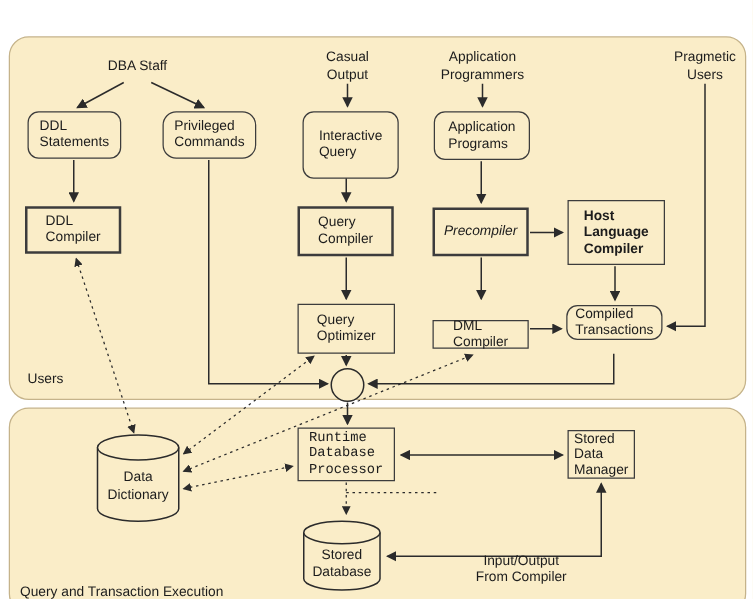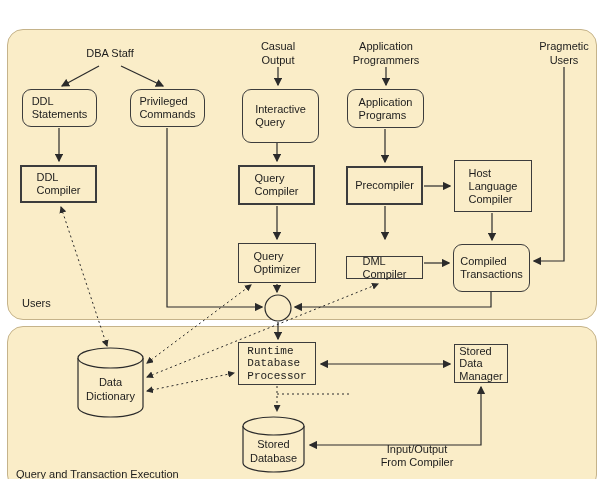--- a/index.html
+++ b/index.html
@@ -99,29 +99,29 @@
 Users</div>
 
   <div class="node user-node" style="left:22px;top:69px;width:75px;height:38px;">DDL
 Statements</div>
   <div class="node user-node" style="left:130px;top:69px;width:75px;height:38px;border-radius:11px;">Privileged
 Commands</div>
   <div class="node user-node" style="left:242px;top:69px;width:77px;height:54px;">Interactive
 Query</div>
   <div class="node user-node" style="left:347px;top:69px;width:77px;height:39px;">Application
 Programs</div>
-  <div class="node user-node" style="left:453px;top:224px;width:77px;height:48px;">Compiled
+  <div class="node user-node" style="left:453px;top:224px;width:77px;height:28px;">Compiled
 Transactions</div>
 
   <div class="node thick" style="left:20px;top:145px;width:77px;height:38px;">DDL
 Compiler</div>
   <div class="node thick" style="left:238px;top:145px;width:77px;height:40px;">Query
 Compiler</div>
-  <div class="node thick" style="left:346px;top:146px;width:77px;height:39px;">Precompiler</div>
-  <div class="node" style="left:454px;top:140px;width:78px;height:52px;">Host
+  <div class="node thick" style="left:346px;top:146px;width:77px;height:39px;font-style:italic;">Precompiler</div>
+  <div class="node" style="left:454px;top:140px;width:78px;height:52px;font-weight:bold;">Host
 Language
 Compiler</div>
   <div class="node" style="left:238px;top:223px;width:78px;height:40px;">Query
 Optimizer</div>
   <div class="node" style="left:346px;top:236px;width:77px;height:23px;">DML
 Compiler</div>
   <div class="node" style="left:238px;top:322px;width:78px;height:43px;line-height:12.5px;font-family:Liberation Mono, monospace;">Runtime
 Database
 Processor</div>
   <div class="node" style="left:454px;top:324px;width:54px;height:39px;line-height:12.5px;">Stored

